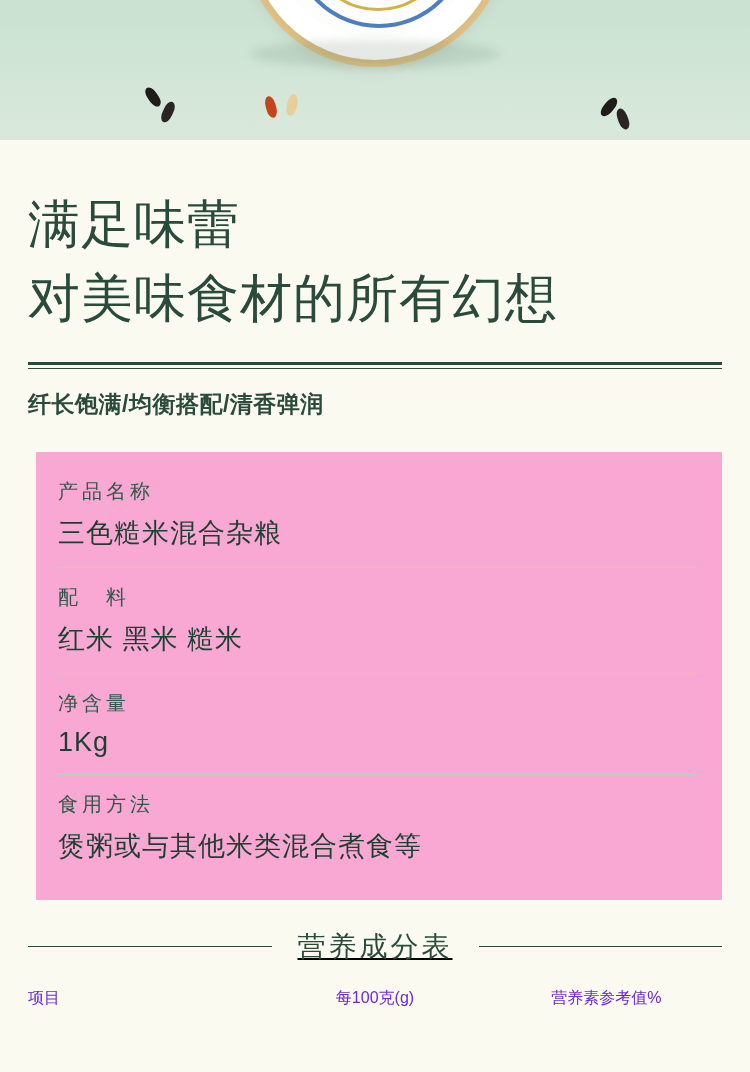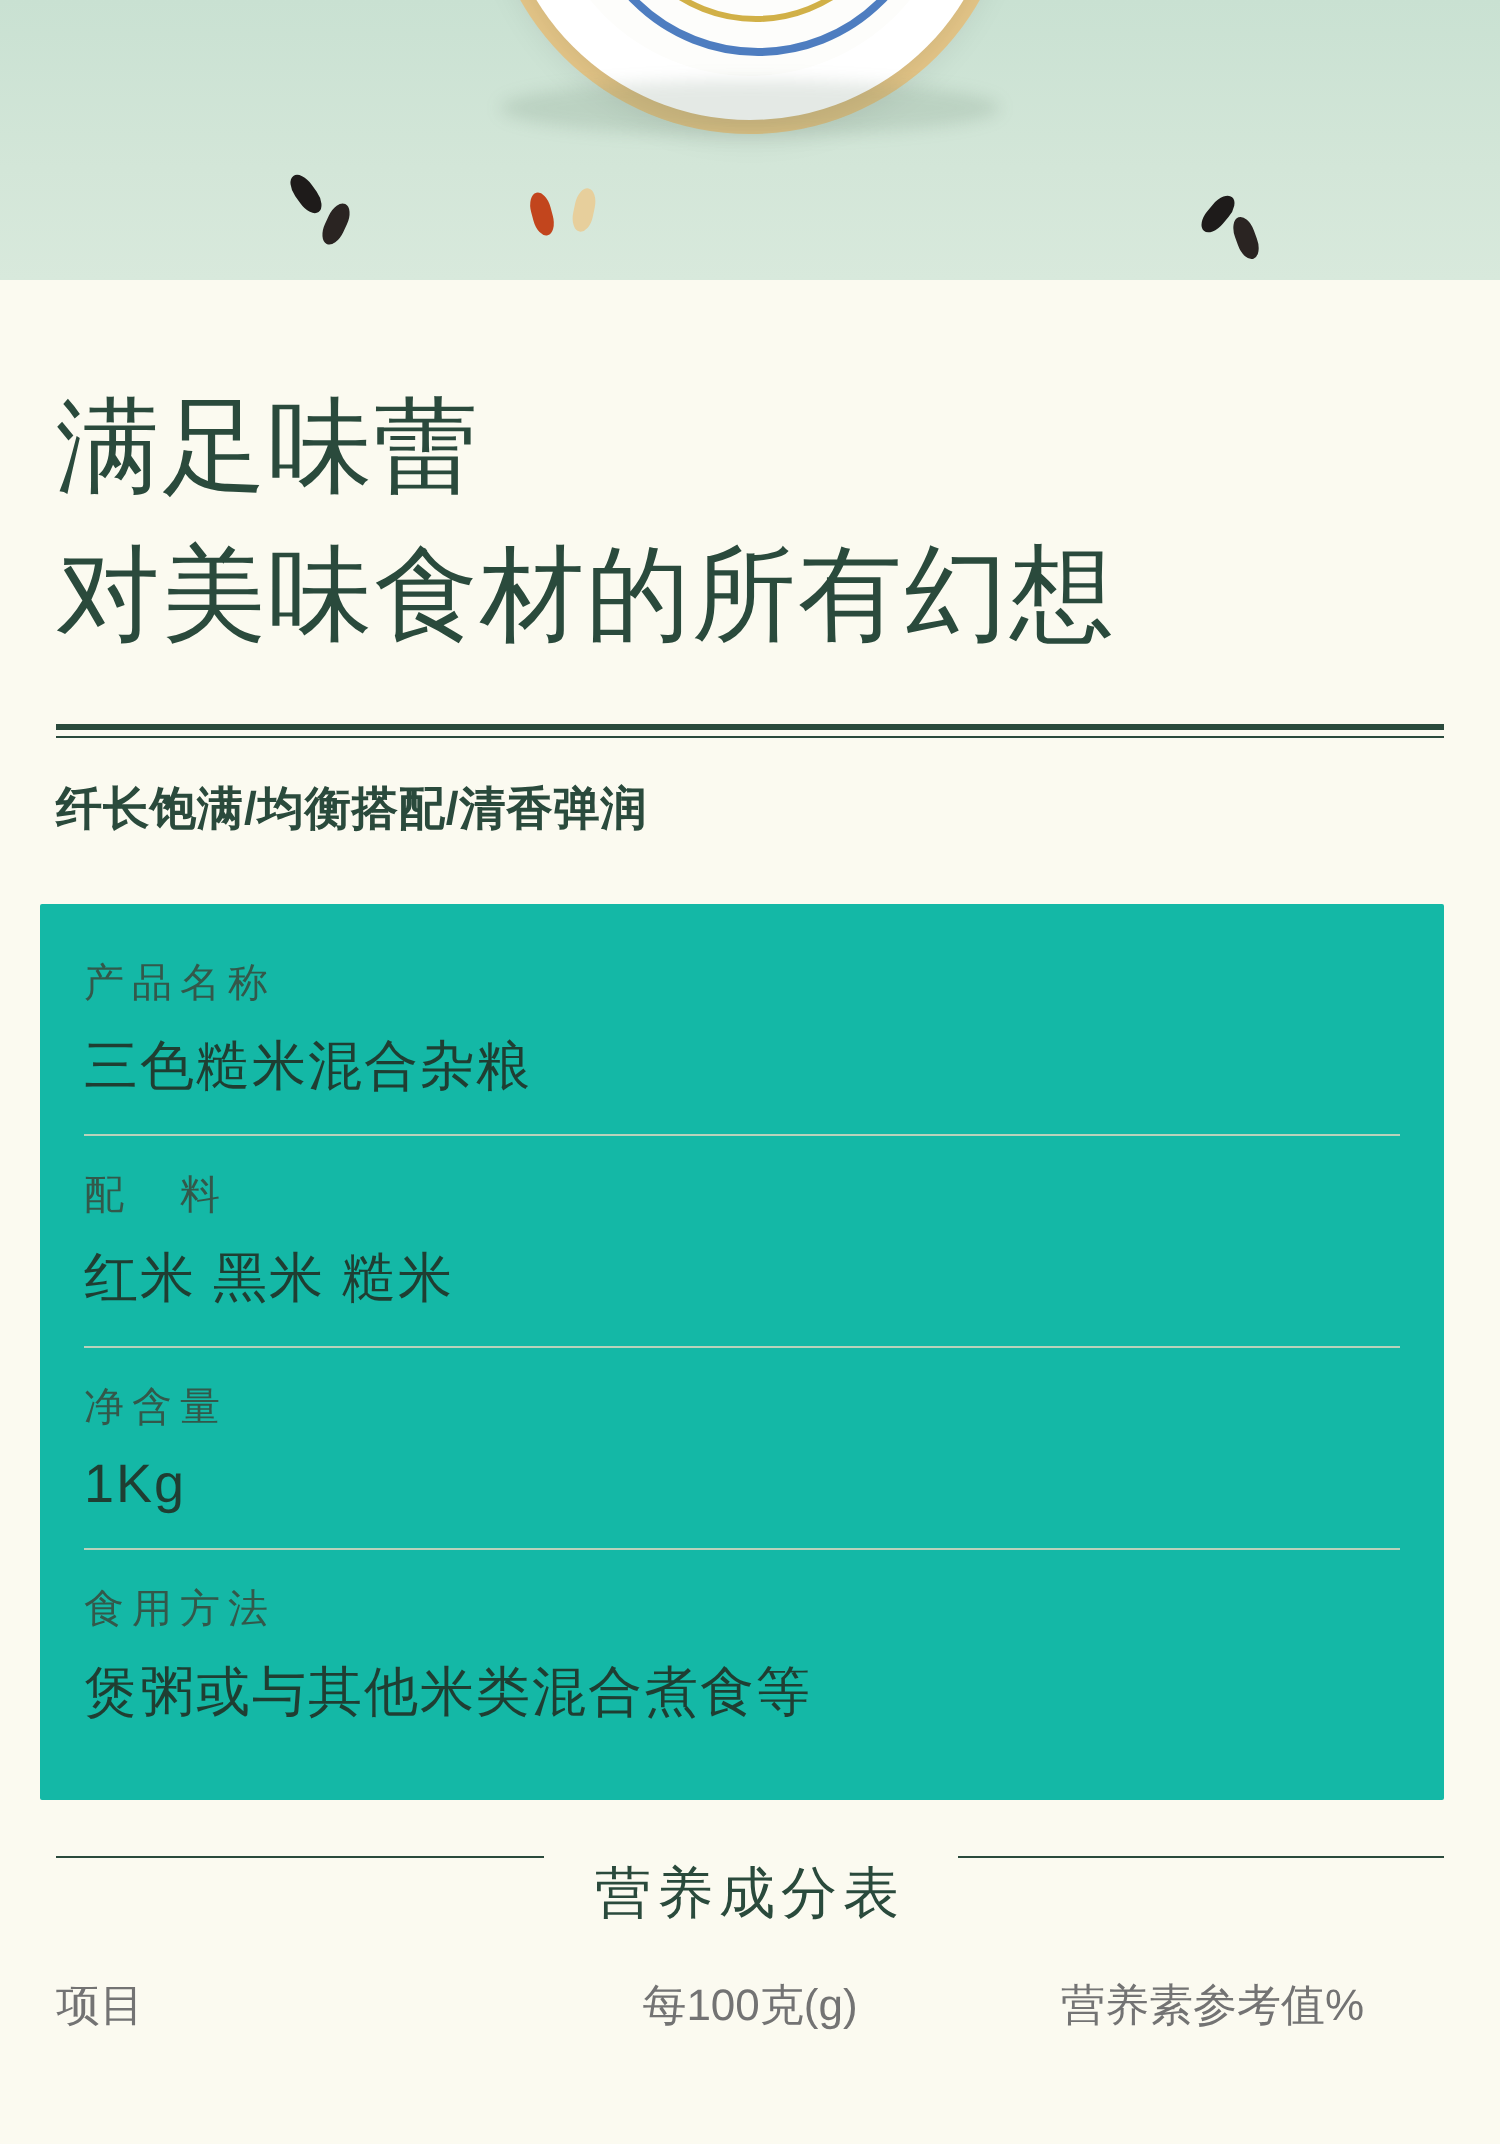--- a/index.html
+++ b/index.html
@@ -112,22 +112,22 @@
   .subtitle {
     margin: 20px 0 0 28px;
     color: #2a4a3c;
     font-size: 23px;
     letter-spacing: .5px;
     font-weight: bold;
   }
 
   
   .spec-card {
-    margin: 32px 28px 0 20px;
-    background: #14b8a6;
+    margin: 32px 28px 0 36px;
+    background: #f9a8d4;
     border-radius: 1px;
     padding: 26px 22px 20px 22px;
     box-sizing: border-box;
   }
   .spec-row {
     display: flex;
   }
   .spec-col {
     flex: 1 1 0;
     min-width: 0;
@@ -145,39 +145,41 @@
     margin-bottom: 16px;
   }
   .spec-sep {
     border-top: 1px solid #b9d2bb;
     margin: 0 0 16px 0;
   }
 
   
   .nutri-head {
     display: flex;
+    align-items: center;
     margin: 28px 28px 0 28px;
+    text-decoration: underline;
   }
   .nutri-line {
     flex: 1 1 auto;
     border-top: 1px solid #2a4a3c;
   }
   .nutri-title {
     color: #2a4a3c;
     font-size: 28px;
     letter-spacing: 3px;
     padding: 0 26px;
     white-space: nowrap;
   }
 
   .nutri-table {
     margin: 22px 28px 0 28px;
     display: flex;
-    color: #737373;
-    font-size: 22px;
+    color: #6d28d9;
+    font-size: 16px;
   }
   .nt-col { flex: 1 1 0; }
   .nt-col.c1 { text-align: left; }
   .nt-col.c2 { text-align: center; }
   .nt-col.c3 { text-align: center; }
 </style>
 </head>
 <body>
 
 <div class="hero">

